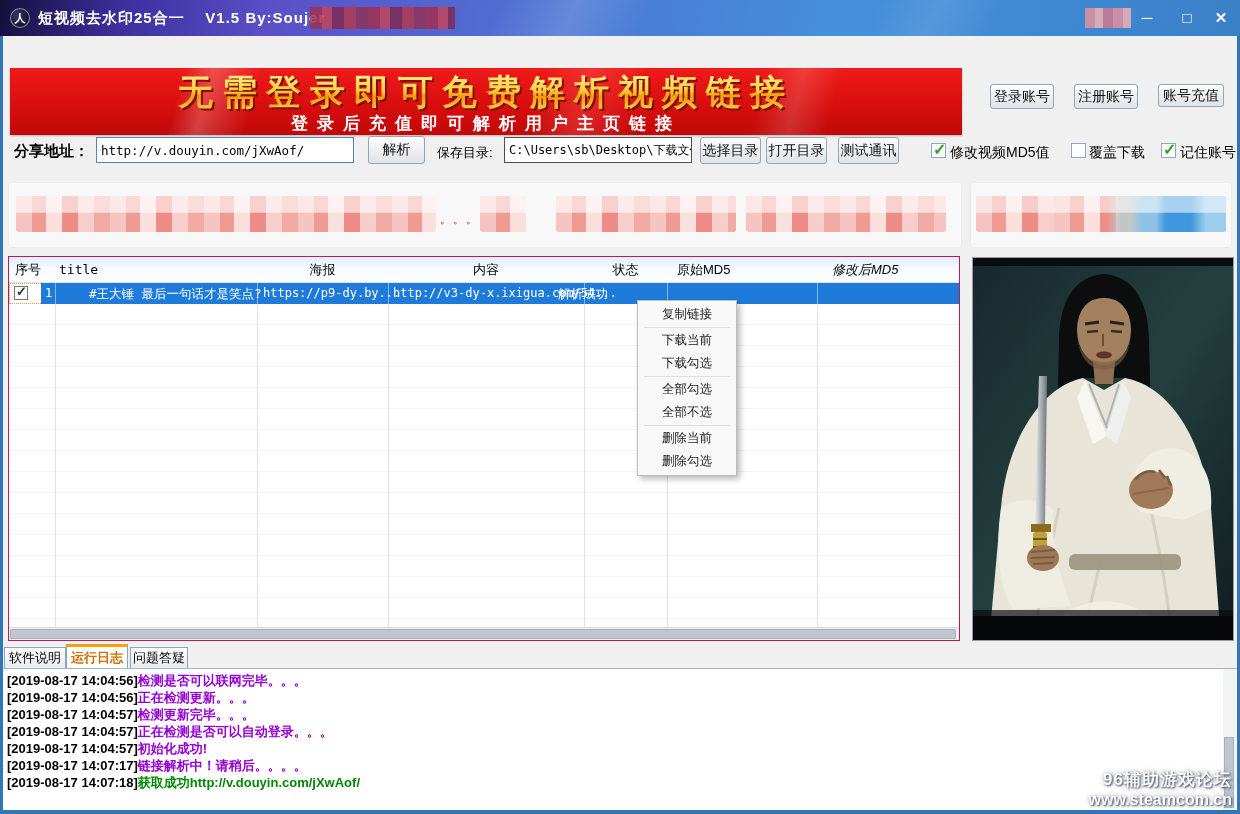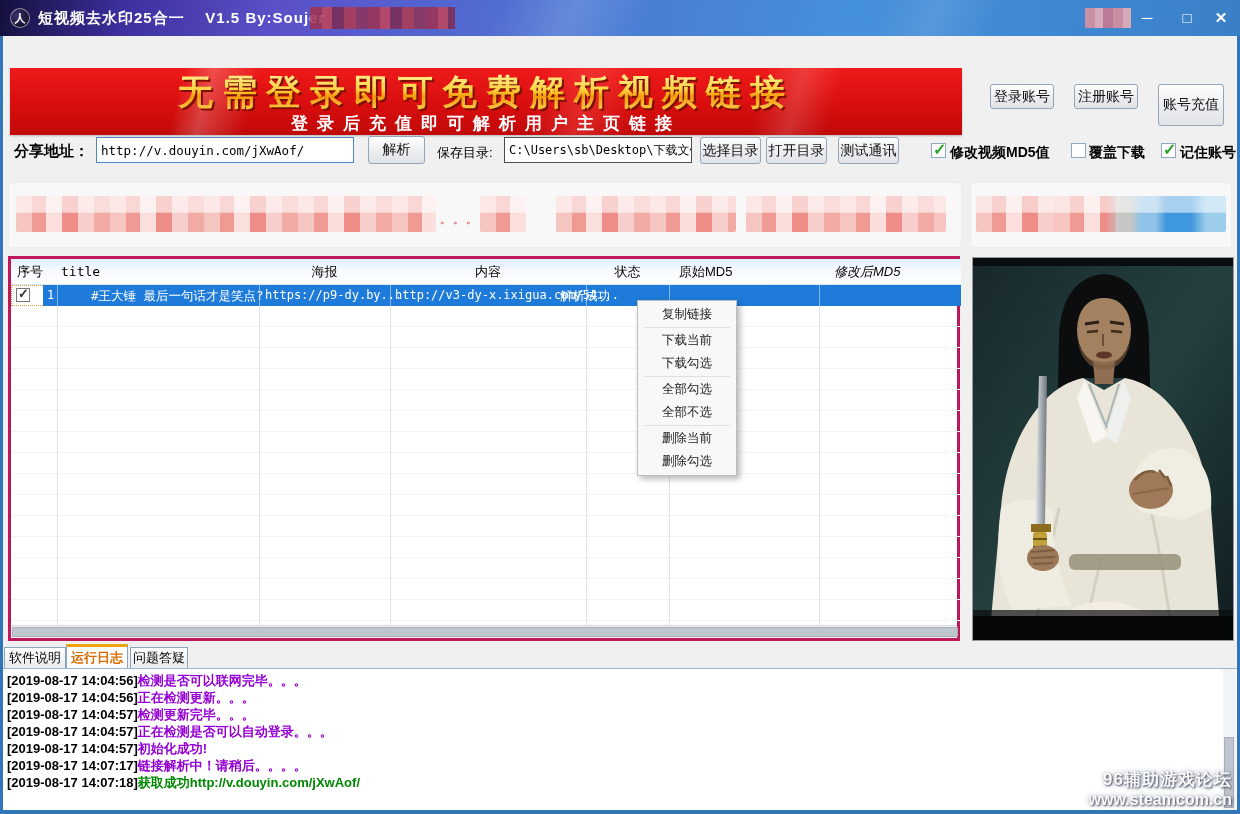--- a/index.html
+++ b/index.html
@@ -32,34 +32,34 @@
     filter:drop-shadow(2px 2px 0px #7e1002);white-space:nowrap;}
   #banner-subline{position:relative;text-align:center;font-size:17px;font-weight:bold;color:#fff;letter-spacing:9px;margin-top:-4px;white-space:nowrap;}
   
   .btn{position:absolute;display:flex;align-items:center;justify-content:center;cursor:default;
     background:linear-gradient(180deg,#fefefe,#eef0f2 45%,#e0e3e7);border:1px solid #94a6b6;border-radius:3px;font-size:14px;color:#111;}
   .input{position:absolute;background:#fff;display:flex;align-items:center;padding:0 4px;
     font-family:"DejaVu Sans Mono",monospace;font-size:12.5px;color:#000;white-space:nowrap;overflow:hidden;}
   .lbl{position:absolute;font-size:13px;color:#000;white-space:nowrap;}
   .cb{position:absolute;width:15px;height:15px;background:#fff;border:1px solid #8ea8be;}
   .cb.checked::after{content:"✓";position:absolute;left:1px;top:-4px;color:#27a427;font-weight:bold;font-size:16px;}
-  .cblbl{position:absolute;font-size:14px;color:#000;white-space:nowrap;font-weight:bold;}
+  .cblbl{position:absolute;font-size:14px;color:#000;white-space:nowrap;}
   
   .rpanel{position:absolute;top:182px;height:66px;background:#f8f8f8;border:1px solid #ececec;border-radius:4px;}
   .mosaic{position:absolute;top:196px;height:36px;border-radius:2px;
     background-image:
      linear-gradient(180deg,rgba(255,255,255,.6) 0 45%,rgba(255,255,255,0) 48%),
      repeating-linear-gradient(90deg,#f6c5c2 0 16px,#f09a94 16px 30px,#fbdfdc 30px 46px,#ee8d88 46px 62px,#f7cecb 62px 78px,#f2aaa5 78px 94px);}
   .mosaic.blue-end{background-image:
      linear-gradient(180deg,rgba(255,255,255,.55) 0 45%,rgba(255,255,255,0) 48%),
      linear-gradient(90deg,rgba(0,0,0,0) 0 52%,#c4c6c4 58% 62%,#8fc2e6 66% 72%,#3f97dd 76% 86%,#9ccdec 92% 100%),
      repeating-linear-gradient(90deg,#f6c5c2 0 16px,#f09a94 16px 30px,#fbdfdc 30px 46px,#ee8d88 46px 62px,#f7cecb 62px 78px);}
   #redacted-dots{position:absolute;left:440px;top:212px;color:#d22;font-size:11px;letter-spacing:2px;}
   
-  #table{position:absolute;left:8px;top:256px;width:952px;height:385px;background:#fff;border:3px solid #be185d;}
+  #table{position:absolute;left:8px;top:256px;width:952px;height:385px;background:#fff;border:1px solid #be185d;}
   #thead{position:absolute;left:0;top:0;width:950px;height:26px;
     background:linear-gradient(180deg,#dfeefb,#f6fafe 45%,#ffffff);border-bottom:1px solid #d7e6f2;}
   .th{position:absolute;top:0;height:26px;line-height:26px;font-size:13px;color:#000;white-space:nowrap;}
   .th.c{text-align:center;}
   #tbody{position:absolute;left:0;top:26px;width:950px;height:344px;
     background:repeating-linear-gradient(180deg,transparent 0 20px,#f4f4f4 20px 21px);}
   .colline{position:absolute;top:0;bottom:0;width:1px;background:#e2e2e2;}
   #row1{position:absolute;left:0;top:0;width:950px;height:21px;background:#fff;outline:1px dotted #e89a3c;outline-offset:-1px;}
   #row1 .sel{position:absolute;left:32px;right:0;top:0;bottom:0;background:#1e7bd9;}
   #row1 .cell{position:absolute;top:0;height:21px;line-height:21px;color:#fff;
@@ -106,21 +106,21 @@
     <div class="wbtn" style="left:1202px;font-weight:bold;">✕</div>
   </div>
 
   <div id="banner">
     <div id="banner-headline">无需登录即可免费解析视频链接</div>
     <div id="banner-subline">登录后充值即可解析用户主页链接</div>
   </div>
 
   <div class="btn" style="left:990px;top:84px;width:64px;height:25px;">登录账号</div>
   <div class="btn" style="left:1074px;top:84px;width:64px;height:25px;">注册账号</div>
-  <div class="btn" style="left:1158px;top:84px;width:66px;height:42px;">账号充值</div>
+  <div class="btn" style="left:1158px;top:84px;width:66px;height:23px;">账号充值</div>
 
   <div class="lbl" style="left:14px;top:142px;font-size:15px;font-weight:bold;">分享地址：</div>
   <div class="input" style="left:96px;top:137px;width:258px;height:26px;border:1px solid #4a86c8;">http://v.douyin.com/jXwAof/</div>
   <div class="btn" style="left:368px;top:136px;width:57px;height:28px;">解析</div>
   <div class="lbl" style="left:437px;top:144px;">保存目录:</div>
   <div class="input" style="left:504px;top:137px;width:188px;height:26px;border:1px solid #4d4d4d;font-size:12px;">C:\Users\sb\Desktop\下载文件\</div>
   <div class="btn" style="left:700px;top:137px;width:61px;height:27px;">选择目录</div>
   <div class="btn" style="left:766px;top:137px;width:61px;height:27px;">打开目录</div>
   <div class="btn" style="left:838px;top:137px;width:61px;height:27px;">测试通讯</div>
 

